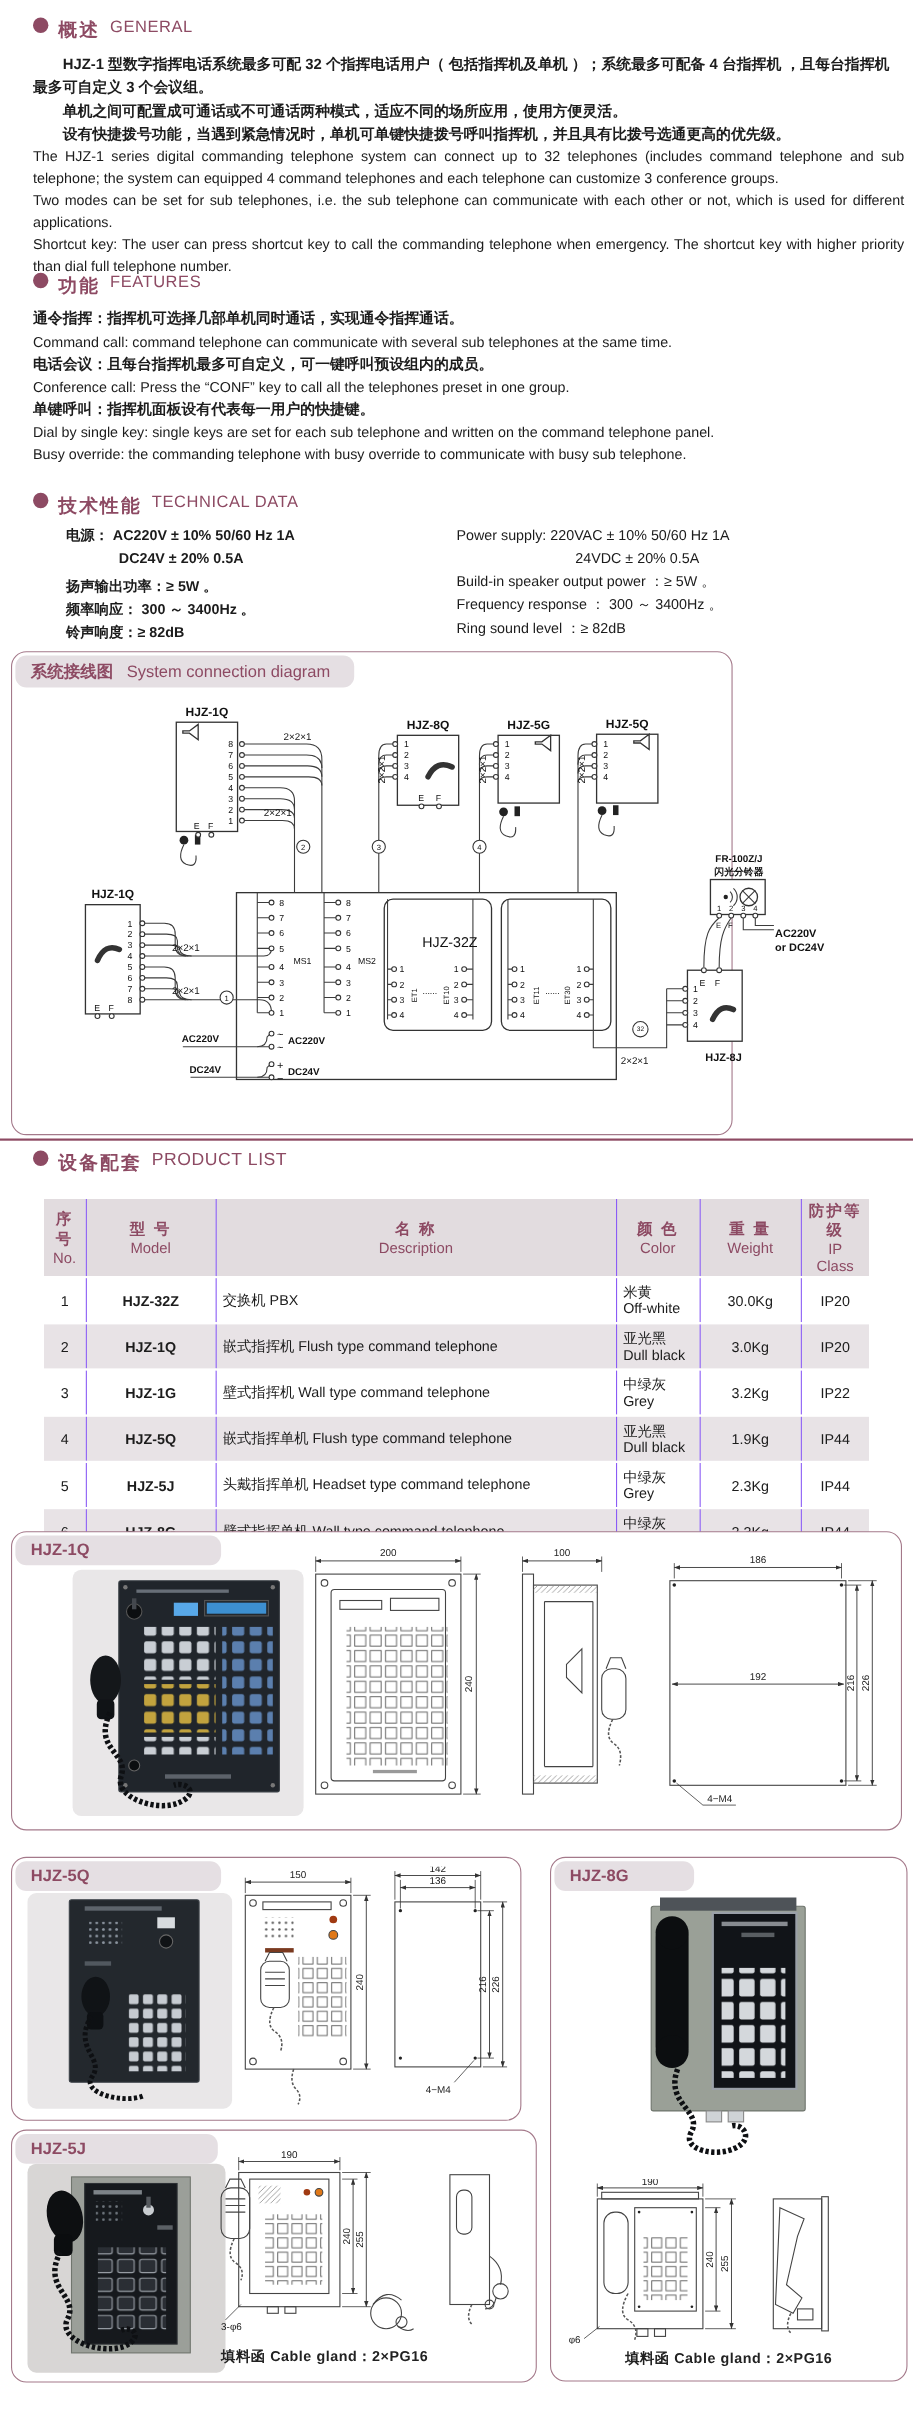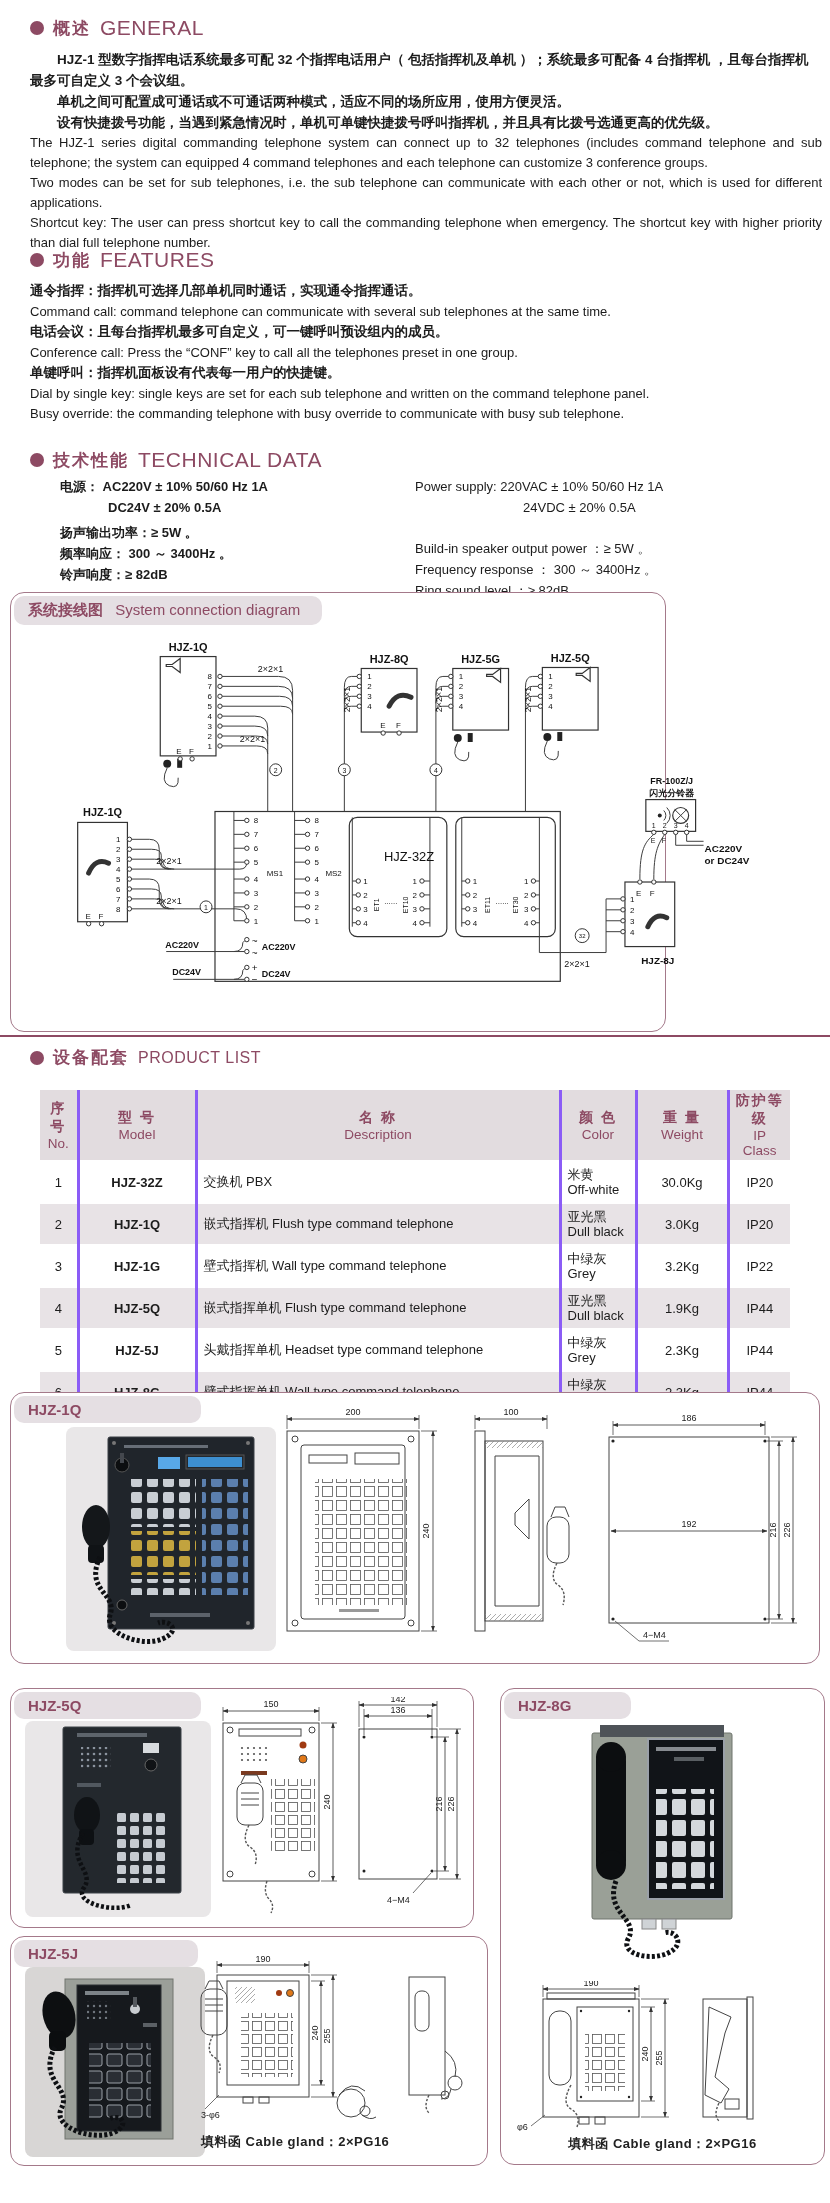--- a/index.html
+++ b/index.html
@@ -1,23 +1,23 @@
 <!DOCTYPE html>
 <html style="--accent: #8d4a63; --border: #a4798a; --chip: #e5dfe3; --hdrbg: #e2dcdf; --rowalt: #e8e3e6; --photobg: #e9e7e8; --ink: #1c1c1c;"><head>
 <meta charset="utf-8">
 <style>
 :root{--accent:#8d4a63;--border:#a4798a;--chip:#e5dfe3;--hdrbg:#e2dcdf;--rowalt:#e8e3e6;--photobg:#e9e7e8;--ink:#1c1c1c}
 *{box-sizing:border-box}
 body{margin:0;background:#fff;font-family:"Liberation Sans","DejaVu Sans",sans-serif;color:var(--ink)}
 .page{position:relative;width:830px;height:2203px;background:#fff;overflow:hidden}
 .sec{position:absolute;left:30px;width:792px}
-.hd{display:flex;align-items:center;gap:9px;margin-bottom:9px}
+.hd{display:flex;gap:9px;margin-bottom:9px}
 .blt{width:14px;height:14px;border-radius:50%;background:var(--accent);flex:0 0 auto}
 .hz{font-size:17px;font-weight:bold;color:var(--accent);letter-spacing:2px}
-.he{font-size:21px;color:var(--accent);letter-spacing:.5px}
+.he{font-size:15px;color:var(--accent);letter-spacing:.5px}
 .zh{font-size:13.5px;font-weight:bold;line-height:21px;margin:0}
 .ind{text-indent:2em}
 .en{font-size:13px;line-height:20px;margin:0;text-align:justify}
 .feat p{margin:0;line-height:20.5px}
 .tcol{position:absolute;top:32px}
 .tcol p{margin:0 0 8px;font-size:13px;line-height:13px}
 .tcol .zh{font-size:13px}
 .rbox{position:absolute;border:1.5px solid var(--border);border-radius:14px;background:#fff}
 .chip{position:absolute;left:3px;top:3px;background:var(--chip);border-radius:10px;padding:5px 22px 5px 14px;font-size:15px;font-weight:bold;color:var(--accent);white-space:nowrap;z-index:3}
 .chip .cen{font-weight:normal;margin-left:8px;font-size:15px}
@@ -31,21 +31,21 @@
 .hs{fill:none;stroke:#333;stroke-width:5;stroke-linecap:round}
 .ln{fill:none;stroke:#444;stroke-width:1}
 .fl{fill:#222;stroke:none}
 .crd{fill:none;stroke:#555;stroke-width:1.4;stroke-dasharray:2.5 1.6}
 .crdk{fill:none;stroke:#0e1013;stroke-width:5;stroke-dasharray:3 2.2}
 .dim{stroke:#333;stroke-width:.8}
 .dl{fill:none;stroke:#333;stroke-width:.7}
 .dt{font-size:9px;fill:#222}
 .photo{position:absolute;background:var(--photobg);border-radius:8px}
 .ptable{position:absolute;left:40px;top:1090px;border-collapse:collapse;table-layout:fixed}
-.ptable th,.ptable td{border-left:3px solid #8b5cf6;border-bottom:2.5px solid #fff;padding:2px 6px;vertical-align:middle}
+.ptable th,.ptable td{border-left:1px solid #8b5cf6;border-bottom:2.5px solid #fff;padding:2px 6px;vertical-align:middle}
 .ptable th:first-child,.ptable td:first-child{border-left:none}
 .ptable thead th{background:var(--hdrbg);color:var(--accent);height:44px;font-size:14px}
 .ptable thead .thz{font-weight:bold;letter-spacing:2px}
 .ptable thead .the{font-weight:normal;font-size:13.5px}
 .ptable td{height:42px;font-size:13px;background:#fff}
 .ptable tbody tr:nth-child(even) td{background:var(--rowalt)}
 .cno,.cwt,.cip{text-align:center}
 .cmodel{text-align:center;font-weight:bold;font-size:13px}
 .cdesc{font-weight:normal}
 .ccolor div{line-height:15px}
@@ -94,21 +94,21 @@
     <div class="tcol" style="left:30px">
       <p class="zh">电源：  AC220V ± 10% 50/60 Hz 1A</p>
       <p class="zh" style="margin-left:48px">DC24V ± 20%    0.5A</p>
       <p class="zh" style="margin-top:12px">扬声输出功率：≥ 5W 。</p>
       <p class="zh">频率响应：  300 ～ 3400Hz 。</p>
       <p class="zh">铃声响度：≥ 82dB</p>
     </div>
     <div class="tcol" style="left:385px">
       <p>Power supply: 220VAC ± 10% 50/60 Hz 1A</p>
       <p style="margin-left:108px">24VDC ± 20%    0.5A</p>
-      <p style="margin-top:28px">Build-in speaker output power ：≥ 5W 。</p>
+      <p style="margin-top:8px">Build-in speaker output power ：≥ 5W 。</p>
       <p>Frequency response ：  300 ～ 3400Hz 。</p>
       <p>Ring sound level ：≥ 82dB</p>
     </div>
   </section>
 
   <div class="rbox" id="diagram-box" style="left:10px;top:592px;width:656px;height:440px">
     <div class="chip">
       <span>系统接线图</span>
       <span class="cen">System connection diagram</span>
     </div>

